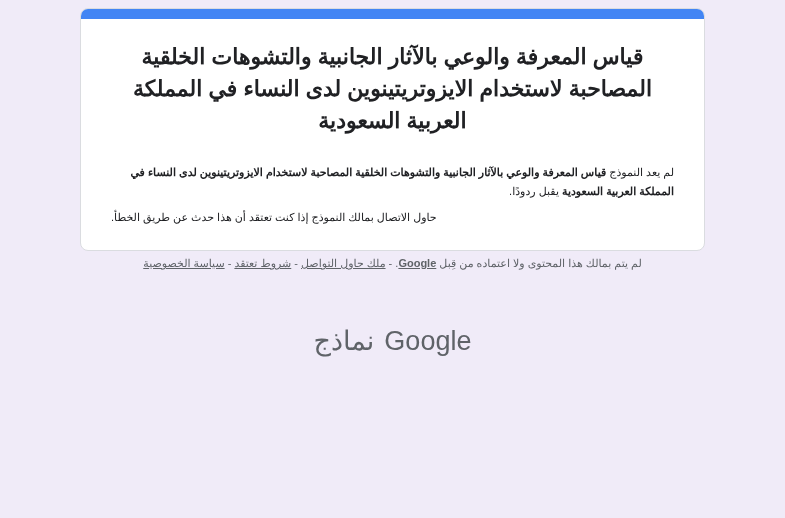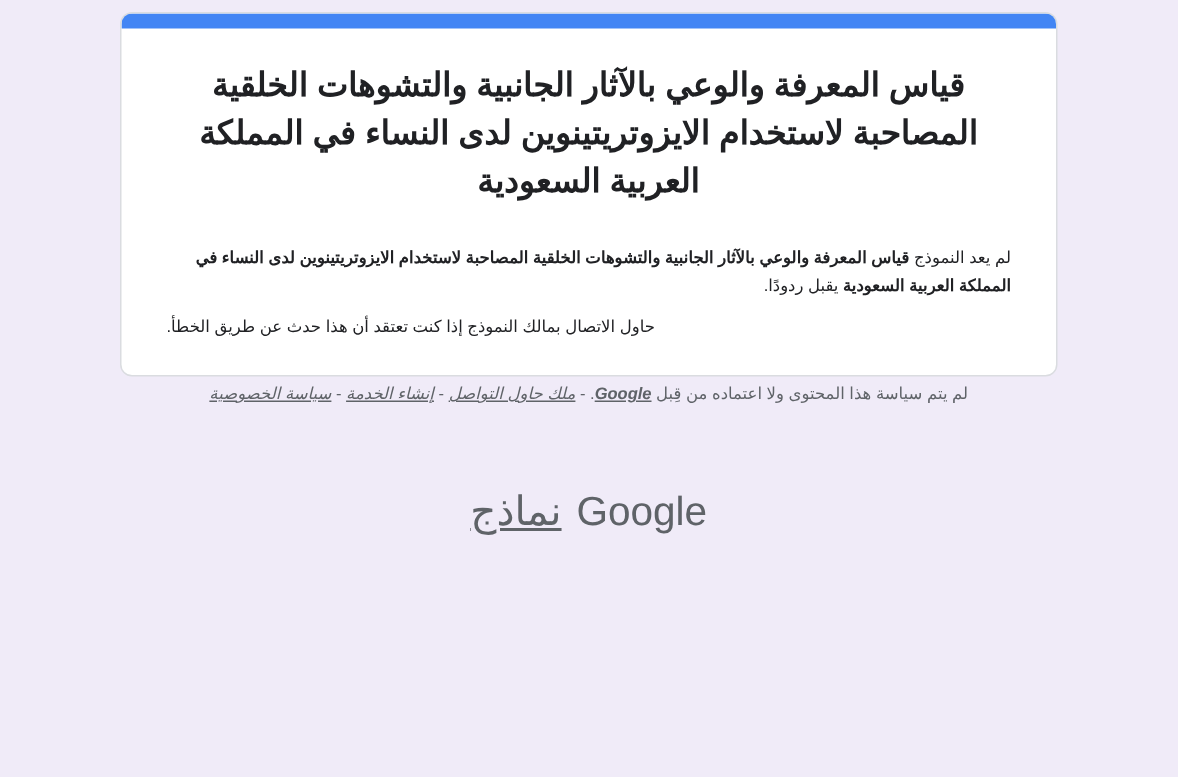--- a/index.html
+++ b/index.html
@@ -73,21 +73,20 @@
   }
   .footer-line {
     font-size: 11px;
     color: #5f6368;
     margin-bottom: 16px;
     line-height: 1.6;
   }
   .footer-line a {
     color: #5f6368;
     text-decoration: underline;
-    font-style: italic;
   }
   .google-word {
     font-weight: bold;
     color: #5f6368;
     text-decoration: none;
   }
   .abuse-line {
     font-size: 11px;
     color: #5f6368;
   }
@@ -104,42 +103,41 @@
     font-size: 27px;
     color: #5f6368;
     direction: rtl;
     letter-spacing: 0px;
   }
   .brand .brand-google {
     font-family: "Liberation Sans", sans-serif;
   }
   .brand .brand-forms {
     margin-right: 10px;
-    text-decoration: underline;
   }
 </style>
 </head>
 <body>
 
 <div class="page">
 
   <div class="form-card">
     <div class="card-topbar"></div>
     <div class="card-body">
       <h1 class="form-title">قياس المعرفة والوعي بالآثار الجانبية والتشوهات الخلقية المصاحبة لاستخدام الايزوتريتينوين لدى النساء في المملكة العربية السعودية</h1>
       <p class="closed-msg">
         <span>لم يعد النموذج </span><span class="strong">قياس المعرفة والوعي بالآثار الجانبية والتشوهات الخلقية المصاحبة لاستخدام الايزوتريتينوين لدى النساء في المملكة العربية السعودية</span><span> يقبل ردودًا.</span>
       </p>
       <p class="contact-msg">حاول الاتصال بمالك النموذج إذا كنت تعتقد أن هذا حدث عن طريق الخطأ.</p>
     </div>
   </div>
 
   <div class="footer">
     <div class="footer-line">
-      <span>لم يتم سياسة هذا المحتوى ولا اعتماده من قِبل </span><a class="google-word" href="#">Google</a><span>.</span><span> - </span><a href="#">ملك حاول التواصل</a><span> - </span><a href="#">إنشاء الخدمة</a><span> - </span><a href="#">سياسة الخصوصية</a>
+      <span>لم يتم بمالك هذا المحتوى ولا اعتماده من قِبل </span><a class="google-word" href="#">Google</a><span>.</span><span> - </span><a href="#">ملك حاول التواصل</a><span> - </span><a href="#">شروط تعتقد</a><span> - </span><a href="#">سياسة الخصوصية</a>
     </div>
   </div>
 
   <div class="brand">
     <span class="brand-google">Google</span><span class="brand-forms">نماذج</span>
   </div>
 
 </div>
 
 </body></html>

